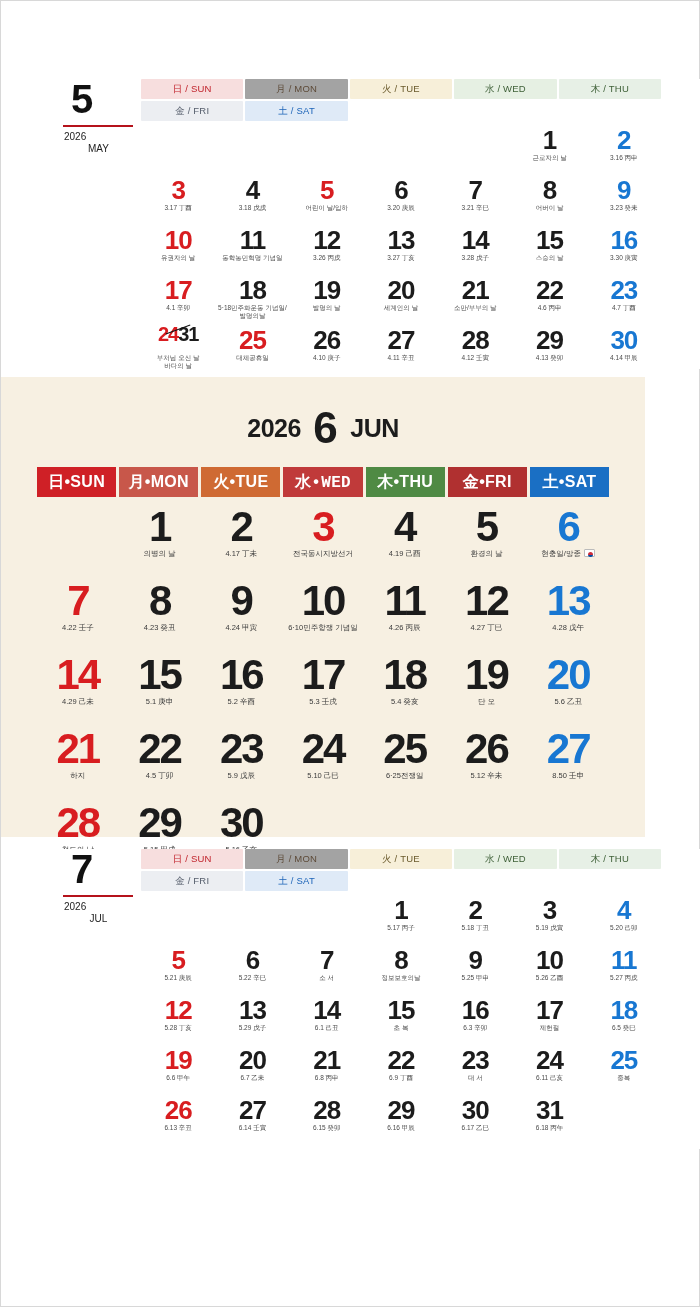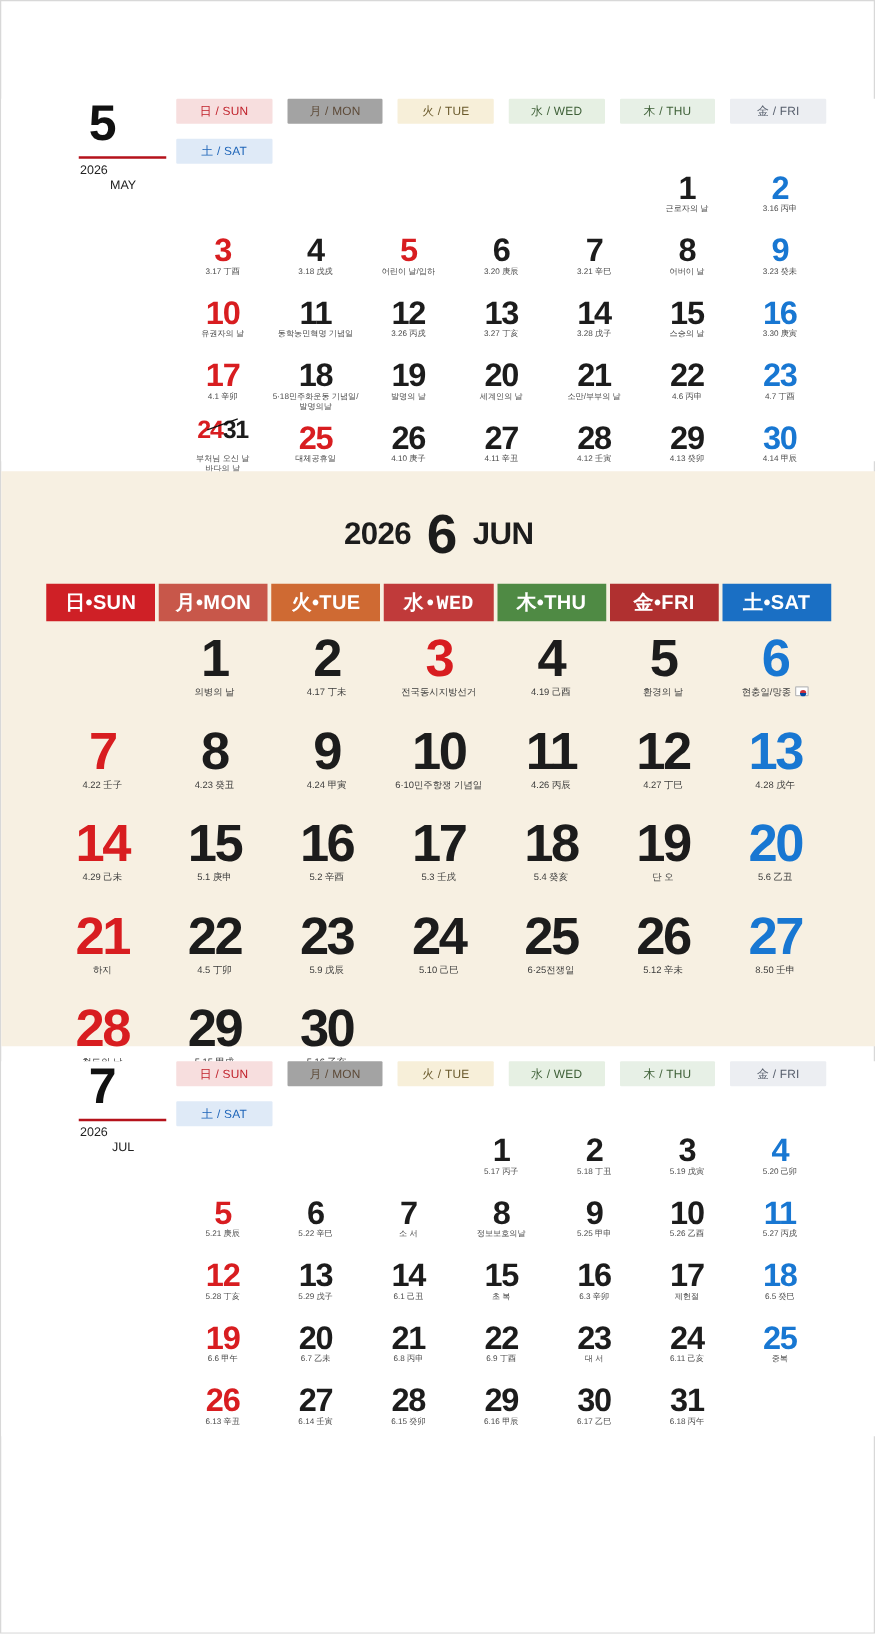--- a/index.html
+++ b/index.html
@@ -23,21 +23,21 @@
   .sm-left { position:absolute; left:56px; top:0; width:76px; text-align:center; }
   .sm-num {
     font-size:40px; font-weight:bold; line-height:40px; letter-spacing:-1px;
     color:#111; text-align:left; padding-left:14px;
   }
   .sm-rule { border-top:2px solid #b5121b; width:70px; margin:6px 0 4px 6px; }
   .sm-year { font-size:10px; color:#222; text-align:left; padding-left:7px; line-height:12px;}
   .sm-mon  { font-size:10px; color:#222; text-align:center; padding-left:7px; line-height:12px;}
 
   .sm-grid { position:absolute; left:140px; top:0; width:520px; }
-  .sm-hdr { display:grid; grid-template-columns:repeat(6,1fr); gap:12px; }
+  .sm-hdr { display:grid; grid-template-columns:repeat(5,1fr); gap:2px; }
   .sm-hdr div {
     font-size:9.5px; text-align:center; padding:4px 0 3px; letter-spacing:.2px;
     border-radius:1px;
   }
   .sm-h-sun { background:#f7dede; color:#c0222b; }
   .sm-h-mon { background:#a3a3a3; color:#5d4a38; }
   .sm-h-tue { background:#f7efd9; color:#6a5a2c; }
   .sm-h-wed { background:#e6f0e3; color:#3f6038; }
   .sm-h-thu { background:#e7f0e6; color:#3f6038; }
   .sm-h-fri { background:#eceef2; color:#555d6b; }
@@ -55,21 +55,21 @@
 
   .dual { font-size:20px; font-weight:bold; line-height:19px; letter-spacing:-1px; }
   .dual .b { color:#1c1c1c; }
   .dual .a { color:#d81d20; }
   .dual-wrap { position:relative; height:30px; }
   .strike { position:absolute; left:50%; top:4px; width:26px; height:1px; background:#111;
             transform: translateX(-50%) rotate(-20deg); }
 
   
   .main-month {
-    position:absolute; left:0; top:376px; width:700px; height:460px;
+    position:absolute; left:0; top:376px; width:644px; height:460px;
     background:#f7f0e2;
   }
   .mm-title { text-align:center; padding-top:26px; }
   .mm-title .yr { font-size:25px; font-weight:bold; color:#1c1c1c; vertical-align:middle; letter-spacing:-.5px;}
   .mm-title .no { font-size:44px; font-weight:bold; color:#1c1c1c; vertical-align:middle; margin:0 8px; }
   .mm-title .en { font-size:25px; font-weight:bold; color:#1c1c1c; vertical-align:middle; letter-spacing:-.5px;}
 
   .mm-hdr { display:grid; grid-template-columns:repeat(7,1fr); gap:3px; margin:14px 36px 0; }
   .mm-hdr div {
     font-size:16px; font-weight:bold; color:#fff; text-align:center;

